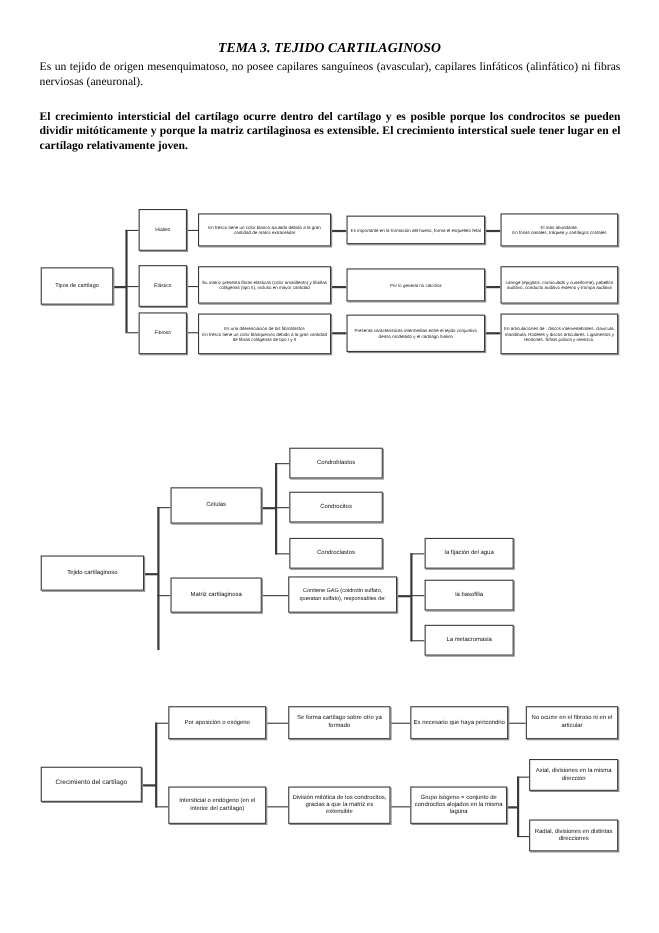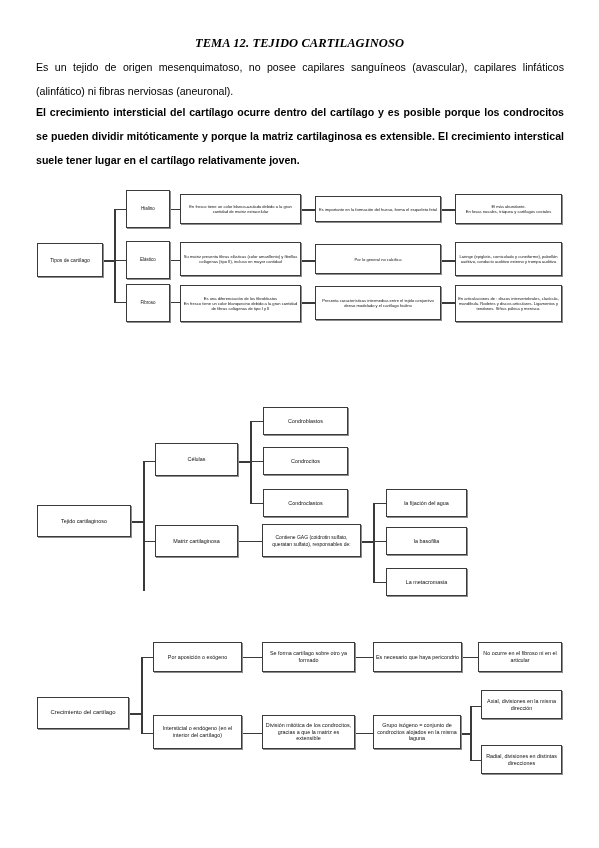--- a/index.html
+++ b/index.html
@@ -25,23 +25,23 @@
     font-family: "Liberation Serif", serif;
     font-weight: bold;
     font-style: italic;
     font-size: 12.5px;
     letter-spacing: 0.1px;
   }
   .para {
     position: absolute;
     left: 36px;
     width: 528px;
-    font-family: Liberation Sans, sans-serif;
+    font-family: Liberation Serif, serif;
     font-size: 10.6px;
-    line-height: 24px;
+    line-height: 13px;
     text-align: justify;
     text-justify: inter-word;
   }
   .para.p1 { top: 55px; }
   .para.p2 { top: 100px; font-weight: bold; }
 
   
   .diagram {
     position: absolute;
     left: 0; top: 0;
@@ -76,21 +76,21 @@
     background: #3a3a3a;
     z-index: 1;
   }
   .ln.h { height: 1px; }
   .ln.thick-h { height: 2px; }
   .ln.thick-v { width: 2px; }
 </style>
 </head>
 <body>
 
-<div class="page-title">TEMA 12. TEJIDO CARTILAGINOSO</div>
+<div class="page-title">TEMA 3. TEJIDO CARTILAGINOSO</div>
 <div class="para p1">Es un tejido de origen mesenquimatoso, no posee capilares sanguíneos (avascular), capilares linfáticos (alinfático) ni fibras nerviosas (aneuronal).</div>
 <div class="para p2">El crecimiento intersticial del cartílago ocurre dentro del cartílago y es posible porque los condrocitos se pueden dividir mitóticamente y porque la matriz cartilaginosa es extensible. El crecimiento interstical suele tener lugar en el cartílago relativamente joven.</div>
 
 <div class="diagram">
 
   <div class="ln thick-h" style="left:103px; top:260px; width:12px;"></div>
   <div class="ln thick-v" style="left:114px; top:209px; height:93px;"></div>
   <div class="ln h" style="left:114px; top:209px; width:12px;"></div>
   <div class="ln h" style="left:114px; top:260px; width:12px;"></div>
   <div class="ln h" style="left:114px; top:302px; width:12px;"></div>

